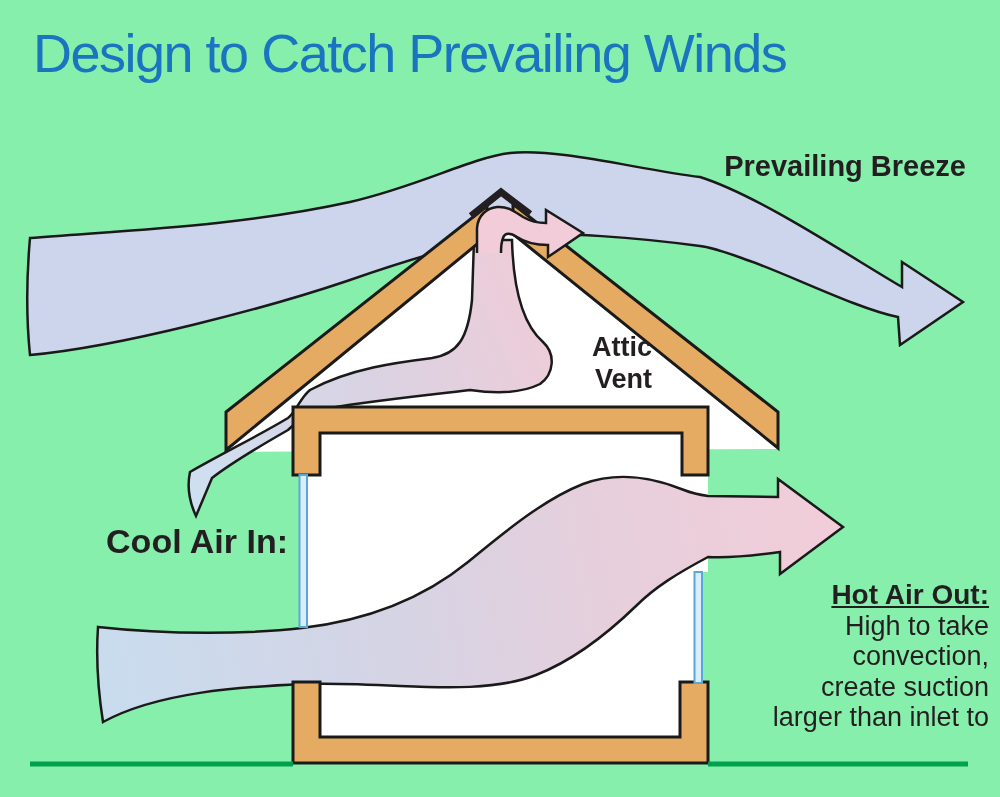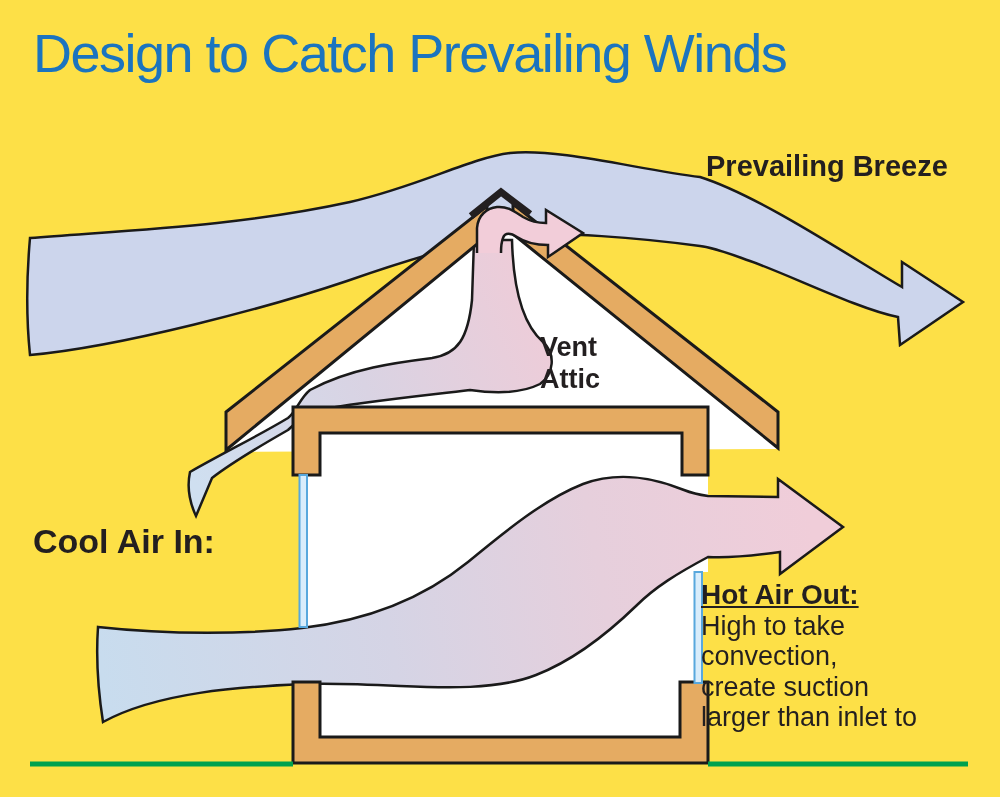--- a/index.html
+++ b/index.html
@@ -1,21 +1,21 @@
 <!DOCTYPE html>
 <html><head>
 <meta charset="utf-8">
 <style>
   html,body{margin:0;padding:0;}
   body{font-family:"Liberation Sans", sans-serif;}
   .stage{
-    position:relative;width:1000px;height:797px;background:#fde047;overflow:hidden;
+    position:relative;width:1000px;height:797px;background:#86efac;overflow:hidden;
   }
   .stage svg{position:absolute;left:0;top:0;}
-  .label{position:absolute;color:#231f20;text-align:left;}
+  .label{position:absolute;color:#231f20;text-align:right;}
   .title{
     position:absolute;left:33px;top:22px;width:950px;
     font-size:54px;font-weight:400;letter-spacing:-1.5px;color:#1b74bf;
     text-align:left;white-space:nowrap;
   }
   .breeze-label{left:706px;top:150px;width:260px;font-size:29px;font-weight:bold;}
   .attic-label{left:540px;top:331px;width:112px;font-size:27px;font-weight:bold;line-height:32px;}
   .cool-label{left:33px;top:526px;width:255px;font-size:26px;line-height:31px;}
   .cool-label .head{font-weight:bold;font-size:34px;}
   .hot-label{left:701px;top:580px;width:288px;font-size:27px;line-height:30.5px;}
@@ -119,22 +119,22 @@
 
     <line x1="30" y1="764" x2="293" y2="764" stroke="#00a14e" stroke-width="5"></line>
     <line x1="708" y1="764" x2="968" y2="764" stroke="#00a14e" stroke-width="5"></line>
   </svg>
 
   <div class="title">Design to Catch Prevailing Winds</div>
 
   <div class="label breeze-label">Prevailing Breeze</div>
 
   <div class="label attic-label">
+    <div>Attic</div>
     <div>Vent</div>
-    <div>Attic</div>
   </div>
 
   <div class="label cool-label">
     <div class="head">Cool Air In:</div>
   </div>
 
   <div class="label hot-label">
     <div class="head">Hot Air Out:</div>
     <div>High to take</div>
     <div>convection,</div>

